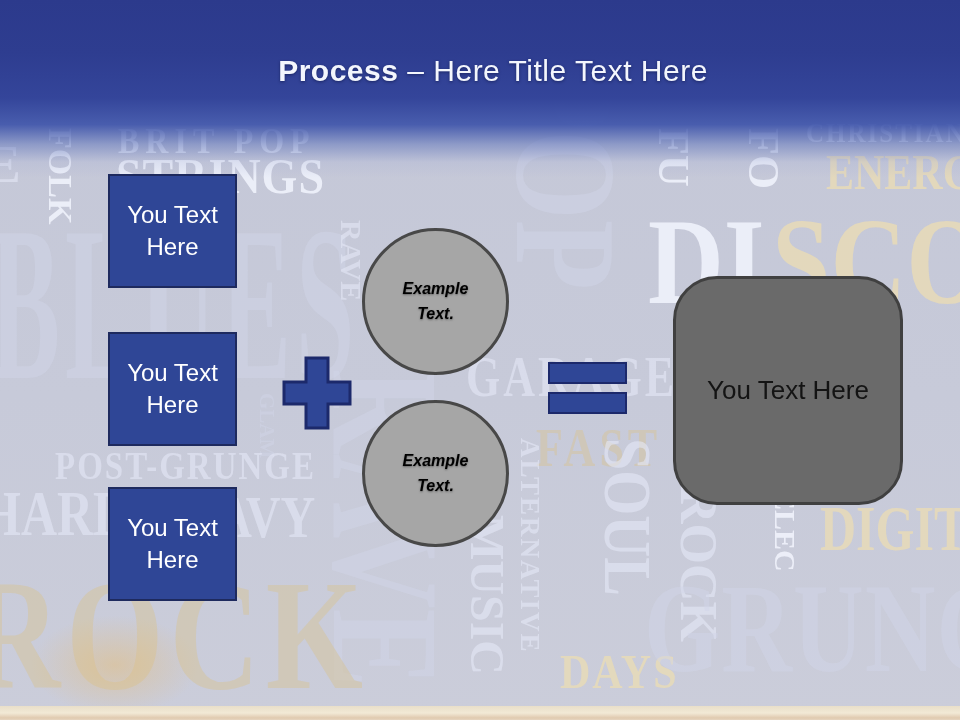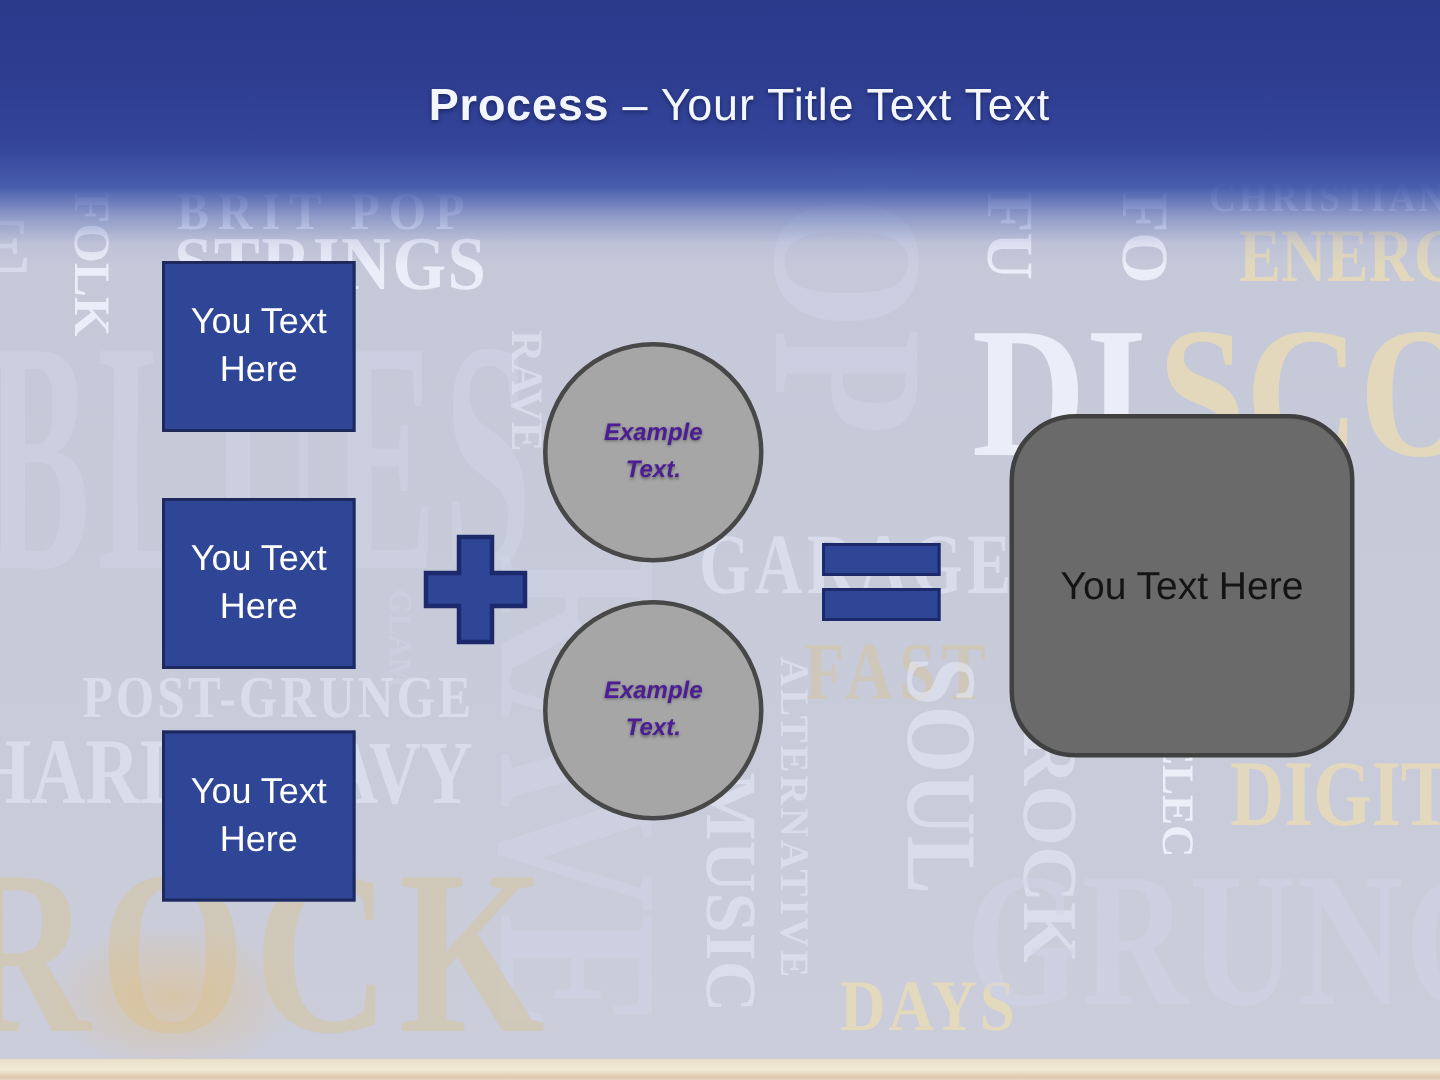--- a/index.html
+++ b/index.html
@@ -50,21 +50,21 @@
     width:79px;height:22px;box-sizing:border-box;background:#2f4696;
     border:2px solid #1c296b;margin-bottom:8px;
   }
   .example-circle{
     position:absolute;left:362px;width:147px;height:147px;box-sizing:border-box;
     border-radius:50%;background:#a6a6a6;border:3px solid #484848;
     display:flex;align-items:center;justify-content:center;text-align:center;
   }
   .circle-1{top:228px;} .circle-2{top:400px;}
   .circle-label{
-    width:92px;font-size:16px;font-weight:bold;font-style:italic;color:#4c1d95;
+    width:92px;font-size:16px;font-weight:bold;font-style:italic;color:#000000;
     line-height:1.55;text-shadow:0 1px 2px rgba(60,60,60,0.6);
   }
   .result-box{
     position:absolute;left:673px;top:276px;width:230px;height:229px;box-sizing:border-box;
     background:#6a6a6a;border:3px solid #404040;border-radius:44px;
     display:flex;align-items:center;justify-content:center;text-align:center;
   }
   .result-label{font-size:26px;color:#141414;}
   
   .bottom-strip{
@@ -104,21 +104,21 @@
       <div class="bg-word" style="left: 560px; top: 650px; font-size: 42px; color: rgba(232, 219, 183, 0.85); letter-spacing: 2px; transform: scale(1, 1.15);">DAYS</div>
       <div class="bg-word" style="left: -30px; top: 562px; font-size: 125px; color: rgba(212, 197, 165, 0.62); letter-spacing: 6px; transform: scale(1, 1.25);">ROCK</div>
       <div class="bg-word vertical" style="left: 674px; top: 486px; font-size: 52px; color: rgba(227, 231, 246, 0.62);">ROCK</div>
       <div class="bg-word vertical" style="left: 770px; top: 490px; font-size: 30px; color: rgba(240, 243, 252, 0.88);">ELEC</div>
       <div class="bg-word" style="left: 820px; top: 500px; font-size: 50px; color: rgba(232, 219, 183, 0.85); transform: scale(1, 1.25);">DIGITAL</div>
       <div class="bg-word" style="left: 644px; top: 568px; font-size: 98px; color: rgba(208, 213, 233, 0.48); letter-spacing: 1px; transform: scale(1, 1.3);">GRUNGE</div>
     </div>
   <div class="bg-glow"></div>
   <div class="header-band"></div>
 
-  <h1 class="slide-title"><span class="title-bold">Process</span><span> – Your Title Text Text</span></h1>
+  <h1 class="slide-title"><span class="title-bold">Process</span><span> – Here Title Text Here</span></h1>
 
   <div class="diagram">
 
     <div class="input-box box-1">
       <span class="box-label">You Text Here</span>
     </div>
     <div class="input-box box-2">
       <span class="box-label">You Text Here</span>
     </div>
     <div class="input-box box-3">

